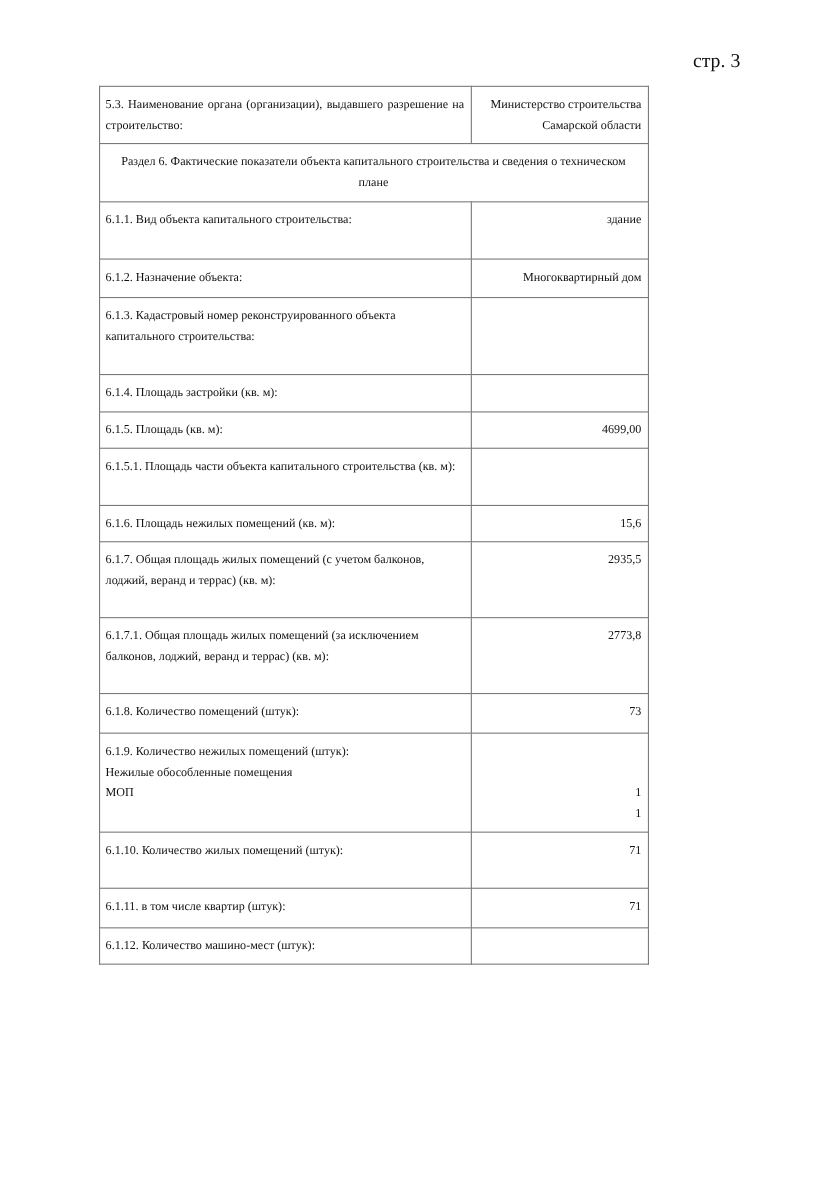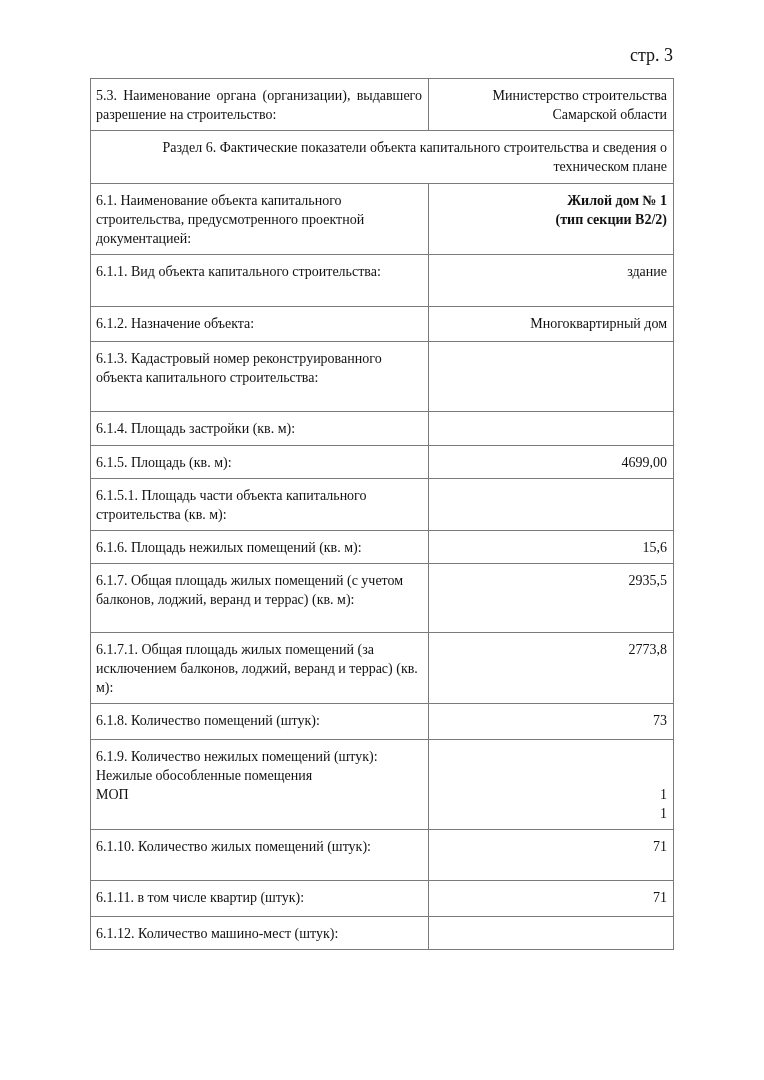--- a/index.html
+++ b/index.html
@@ -1,52 +1,45 @@
 <!DOCTYPE html>
 <html><head>
 <meta charset="utf-8">
 <style>
   html, body { margin: 0; padding: 0; background: #ffffff; }
   body { width: 764px; height: 1080px; position: relative; overflow: hidden;
          font-family: "Liberation Serif", "DejaVu Serif", serif; color: #111; }
   .page-num { position: absolute; top: 45px; right: 91px; font-size: 18px; }
-  table.doc { position: absolute; left: 90px; top: 78px; width: 584px;
-              border-collapse: collapse; font-size: 14px; line-height: 19px; }
+  table.doc { position: absolute; left: 90px; top: 78px; width: 500px;
+              border-collapse: collapse; font-size: 11px; line-height: 19px; }
   table.doc td { border: 1.5px solid #7a7a7a; vertical-align: top;
                  padding: 7px 6px 6px 5px; }
   td.lbl { width: 326px; }
   td.val { text-align: right; }
-  td.full { text-align: right; padding: 7px 20px 6px 20px; }
+  td.full { text-align: center; padding: 7px 20px 6px 20px; }
   .justify { text-align: justify; text-align-last: left; }
   .bold { font-weight: bold; }
   .line { display: block; }
 </style>
 </head>
 <body>
 
 <div class="page-num">стр. 3</div>
 
 <table class="doc">
   <tbody>
     <tr style="height:52px">
       <td class="lbl justify">5.3. Наименование органа (организации), выдавшего разрешение на строительство:</td>
       <td class="val">
         <span class="line">Министерство строительства</span>
         <span class="line">Самарской области</span>
       </td>
     </tr>
     <tr style="height:53px">
       <td class="full" colspan="2">Раздел 6. Фактические показатели объекта капитального строительства и сведения о техническом плане</td>
-    </tr>
-    <tr style="height:70px">
-      <td class="lbl">6.1. Наименование объекта капитального строительства, предусмотренного проектной документацией:</td>
-      <td class="val bold">
-        <span class="line">Жилой дом № 1</span>
-        <span class="line">(тип секции В2/2)</span>
-      </td>
     </tr>
     <tr style="height:52px">
       <td class="lbl">6.1.1. Вид объекта капитального строительства:</td>
       <td class="val">здание</td>
     </tr>
     <tr style="height:35px">
       <td class="lbl">6.1.2. Назначение объекта:</td>
       <td class="val">Многоквартирный дом</td>
     </tr>
     <tr style="height:70px">

